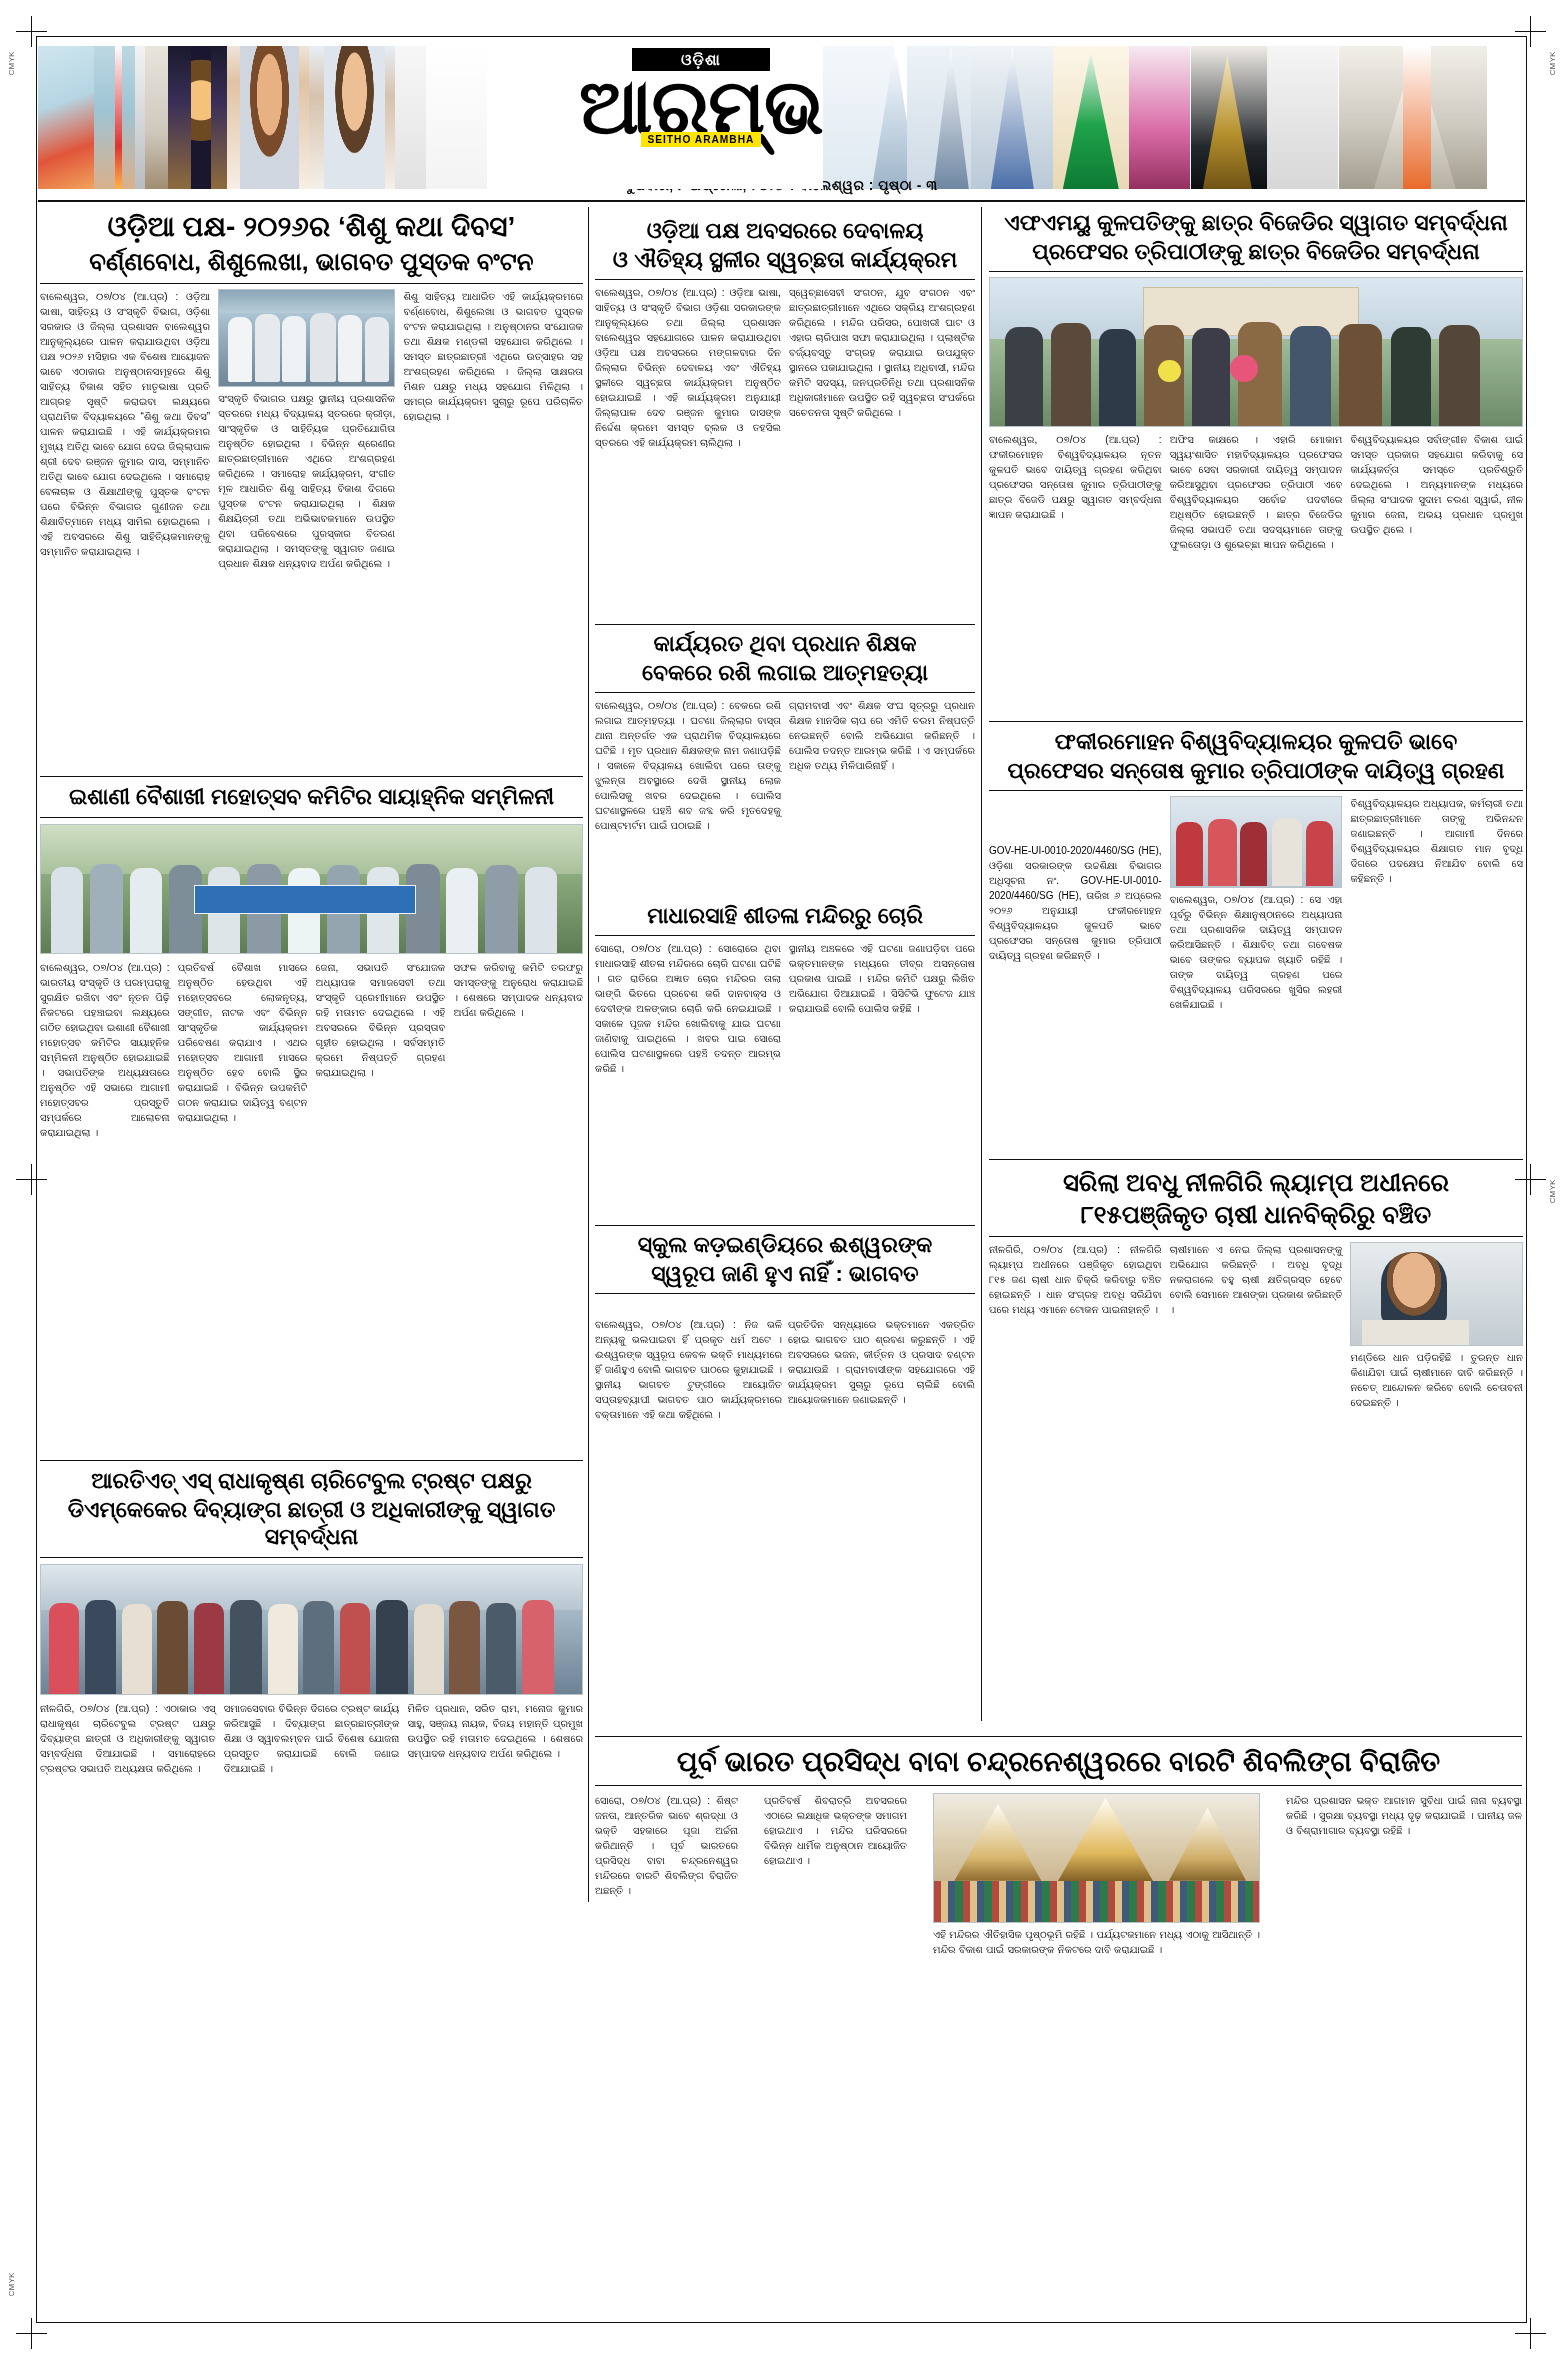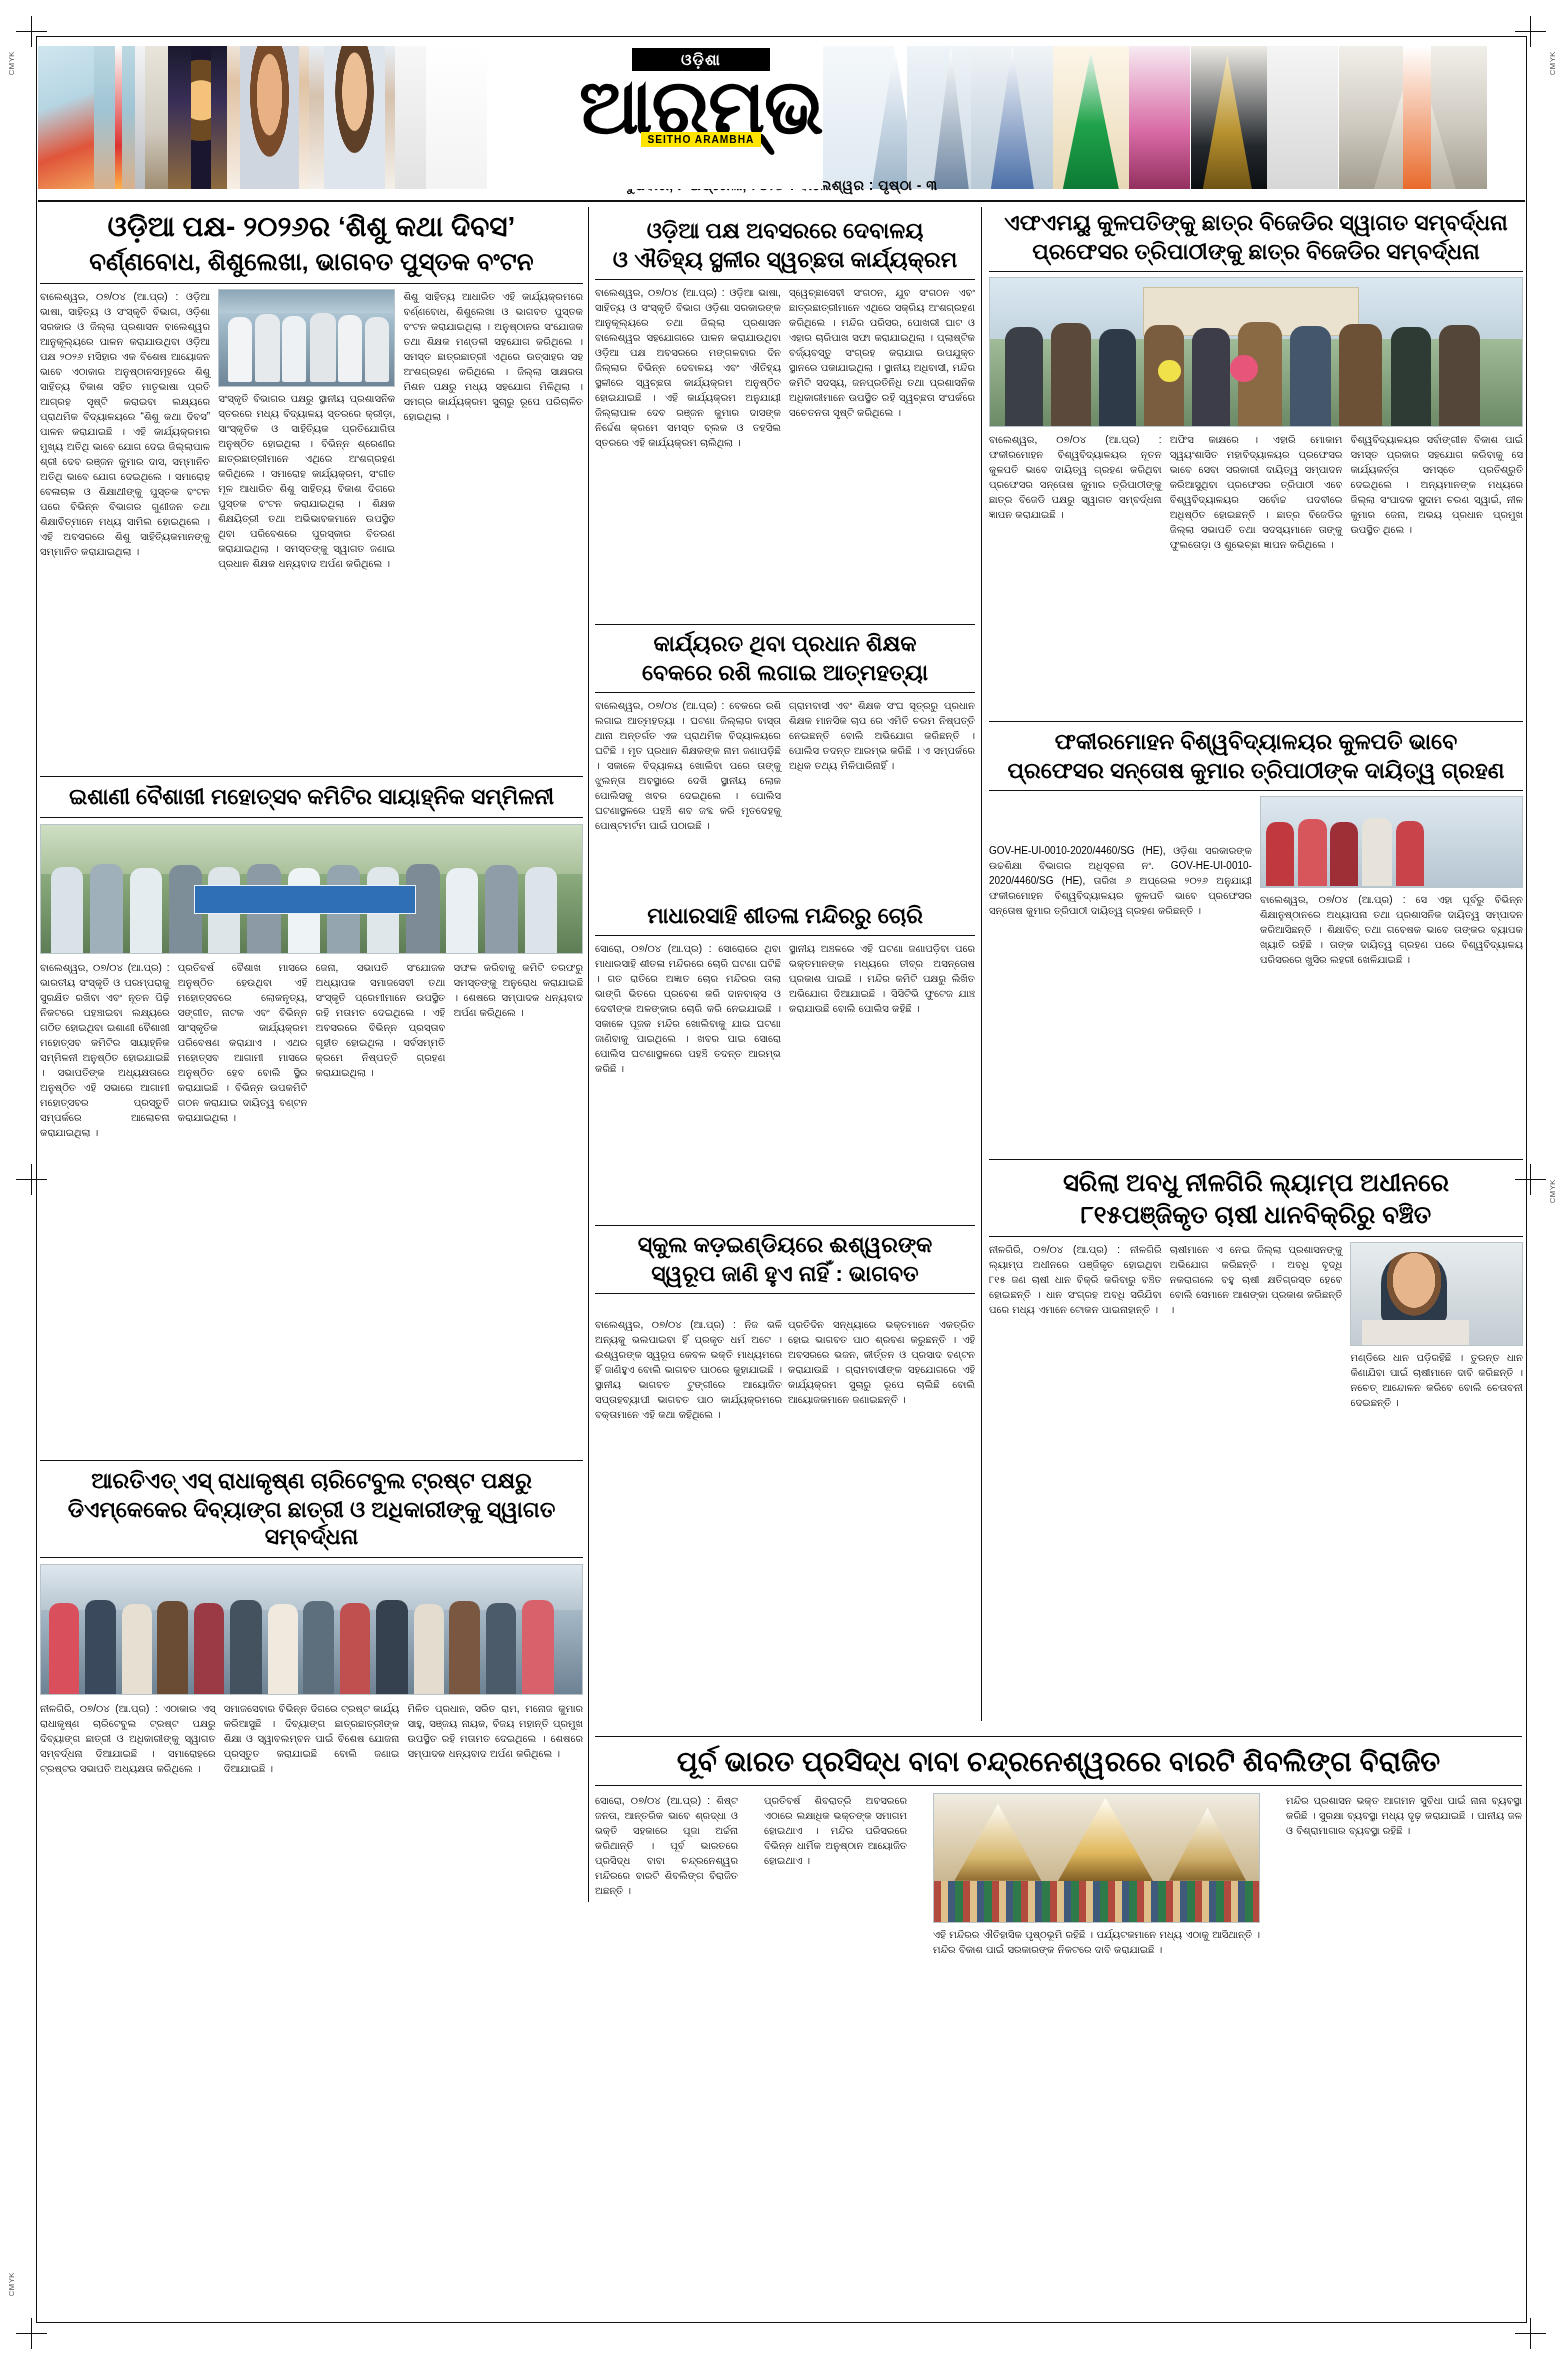--- a/index.html
+++ b/index.html
@@ -435,20 +435,23 @@
           <div class="abs" style="left:37px;top:22.5px;width:29px;height:67px;background:#d6565c;border-radius:10.2px 10.2px 0 0;"></div>
           <div class="abs" style="left:69px;top:25.5px;width:27.6px;height:64px;background:#9e2f36;border-radius:10.2px 10.2px 0 0;"></div>
           <div class="abs" style="left:101px;top:21.4px;width:30px;height:68px;background:#e8e3da;border-radius:10.2px 10.2px 0 0;"></div>
           <div class="abs" style="left:135px;top:24.5px;width:27.6px;height:65px;background:#c8434a;border-radius:10.2px 10.2px 0 0;"></div>
         </div>
         <div class="body-col" style="margin-top:4.1px;">
           <b>ବାଲେଶ୍ୱର, ୦୭/୦୪ (ଆ.ପ୍ର) :</b>
           <span>ସେ ଏହା ପୂର୍ବରୁ ବିଭିନ୍ନ ଶିକ୍ଷାନୁଷ୍ଠାନରେ ଅଧ୍ୟାପନା ତଥା ପ୍ରଶାସନିକ ଦାୟିତ୍ୱ ସମ୍ପାଦନ କରିଆସିଛନ୍ତି । ଶିକ୍ଷାବିତ୍‌ ତଥା ଗବେଷକ ଭାବେ ତାଙ୍କର ବ୍ୟାପକ ଖ୍ୟାତି ରହିଛି । ତାଙ୍କ ଦାୟିତ୍ୱ ଗ୍ରହଣ ପରେ ବିଶ୍ୱବିଦ୍ୟାଳୟ ପରିସରରେ ଖୁସିର ଲହରୀ ଖେଳିଯାଇଛି ।</span>
         </div>
       </div>
+      <div style="flex:1 1 33%;">
+        <div class="body-col">ବିଶ୍ୱବିଦ୍ୟାଳୟର ଅଧ୍ୟାପକ, କର୍ମଚାରୀ ତଥା ଛାତ୍ରଛାତ୍ରୀମାନେ ତାଙ୍କୁ ଅଭିନନ୍ଦନ ଜଣାଇଛନ୍ତି । ଆଗାମୀ ଦିନରେ ବିଶ୍ୱବିଦ୍ୟାଳୟର ଶିକ୍ଷାଗତ ମାନ ବୃଦ୍ଧି ଦିଗରେ ପଦକ୍ଷେପ ନିଆଯିବ ବୋଲି ସେ କହିଛନ୍ତି ।</div>
+      </div>
     </div>
   </div>
 
   <div class="abs" style="left:989px; top:1159px; width:534px;">
     <div class="rule" style="margin-bottom:8.2px;"></div>
     <div class="hl hl-lg">ସରିଲା ଅବଧୁ ନୀଳଗିରି ଲ୍ୟାମ୍ପ ଅଧୀନରେ</div>
     <div class="hl hl-lg" style="margin-top:2px;">୮୧୫ପଞ୍ଜିକୃତ ଚାଷୀ ଧାନବିକ୍ରିରୁ ବଞ୍ଚିତ</div>
     <div class="rule" style="margin-top:6.1px;"></div>
 
     <div style="display:flex; gap:8.2px; margin-top:5.1px;">

